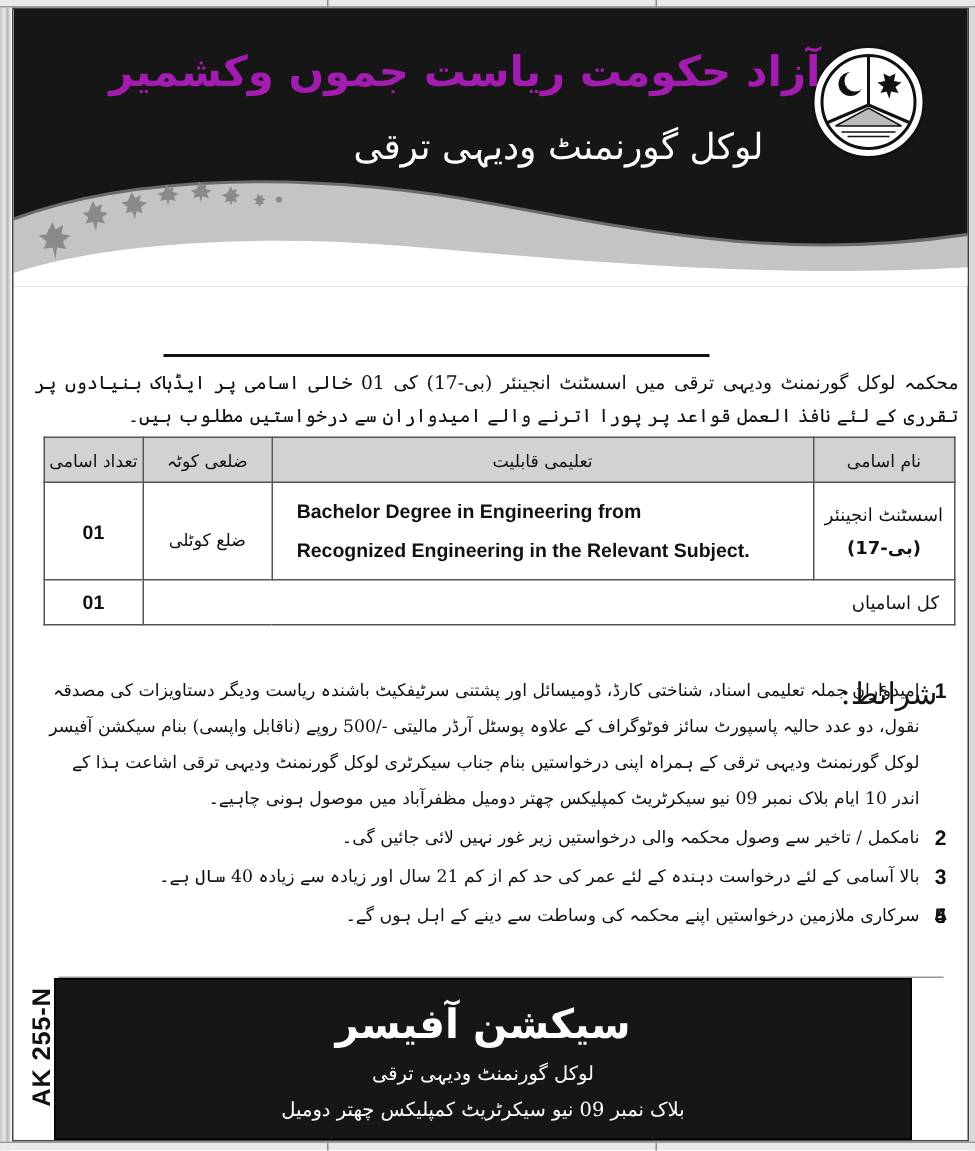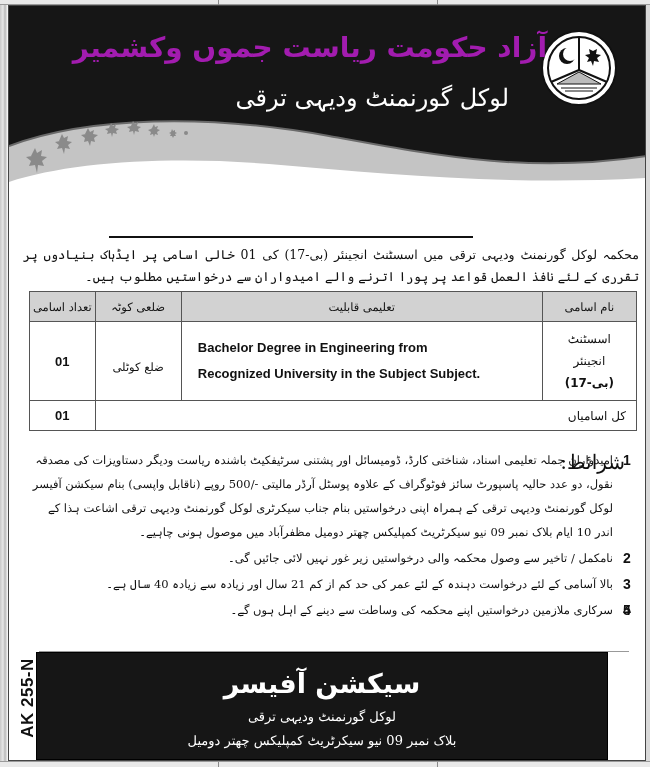--- a/index.html
+++ b/index.html
@@ -86,21 +86,21 @@
     }
     .jobs-table td {
       border: 1px solid #555; vertical-align: middle; color: #111;
     }
     .col-post { width: 92px; }
     .col-qual { width: 352px; }
     .col-zone { width: 84px; margin-left: 16px; }
     .col-count { width: 64px; }
     .cell-post {
       text-align: center; font-family: "DejaVu Serif", serif; font-size: 12px; line-height: 22px;
-      padding: 6px 16px;
+      padding: 6px 2px;
     }
     .cell-post .grade { display: block; font-family: "DejaVu Sans", sans-serif; font-weight: bold; font-size: 12px; direction: rtl; }
     .cell-qual {
       direction: ltr; text-align: left; padding: 6px 10px 6px 16px;
       font-family: "Liberation Sans", sans-serif; font-weight: bold; font-size: 13px; line-height: 26px;
     }
     .cell-zone { text-align: center; font-family: "DejaVu Serif", serif; font-size: 11.5px; vertical-align: top; padding-top: 12px; }
     .cell-count { text-align: center; font-family: "Liberation Sans", sans-serif; font-weight: bold; font-size: 13px; }
     .row-main td { height: 62px; }
     .row-total td { height: 30px; }
@@ -220,21 +220,21 @@
         </tr>
       </thead>
       <tbody>
         <tr class="row-main">
           <td class="cell-post">
             <span>اسسٹنٹ انجینئر</span>
             <span class="grade">(بی-17)</span>
           </td>
           <td class="cell-qual">
             <div>Bachelor Degree in Engineering from</div>
-            <div>Recognized University in the Subject Subject.</div>
+            <div>Recognized Engineering in the Relevant Subject.</div>
           </td>
           <td class="cell-zone">ضلع کوٹلی</td>
           <td class="cell-count">01</td>
         </tr>
         <tr class="row-total">
           <td class="cell-total-label" colspan="3">کل اسامیاں</td>
           <td class="cell-count">01</td>
         </tr>
       </tbody>
     </table>

